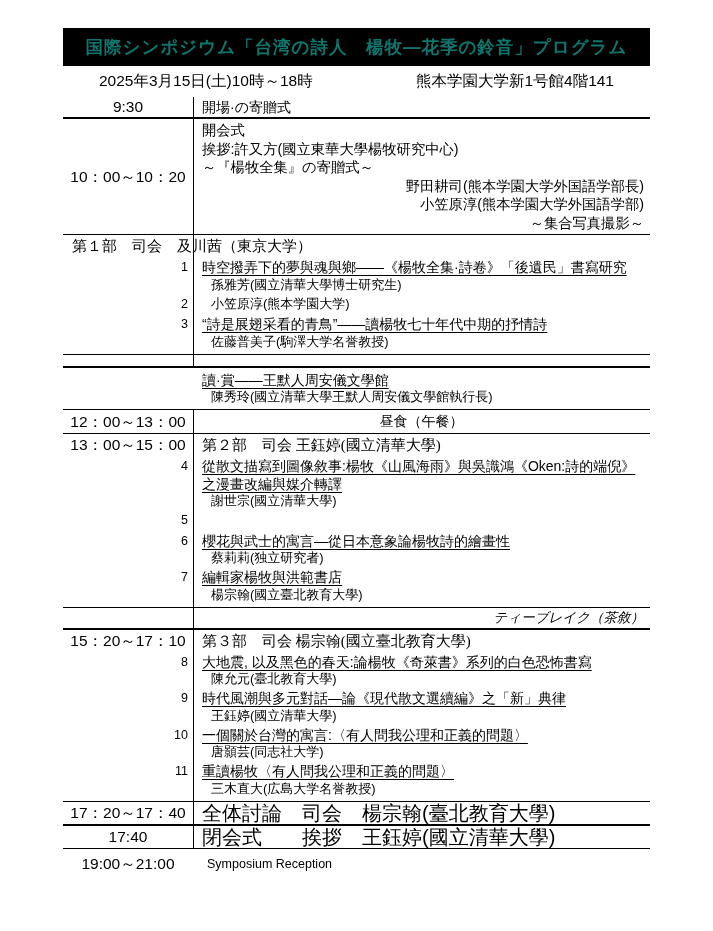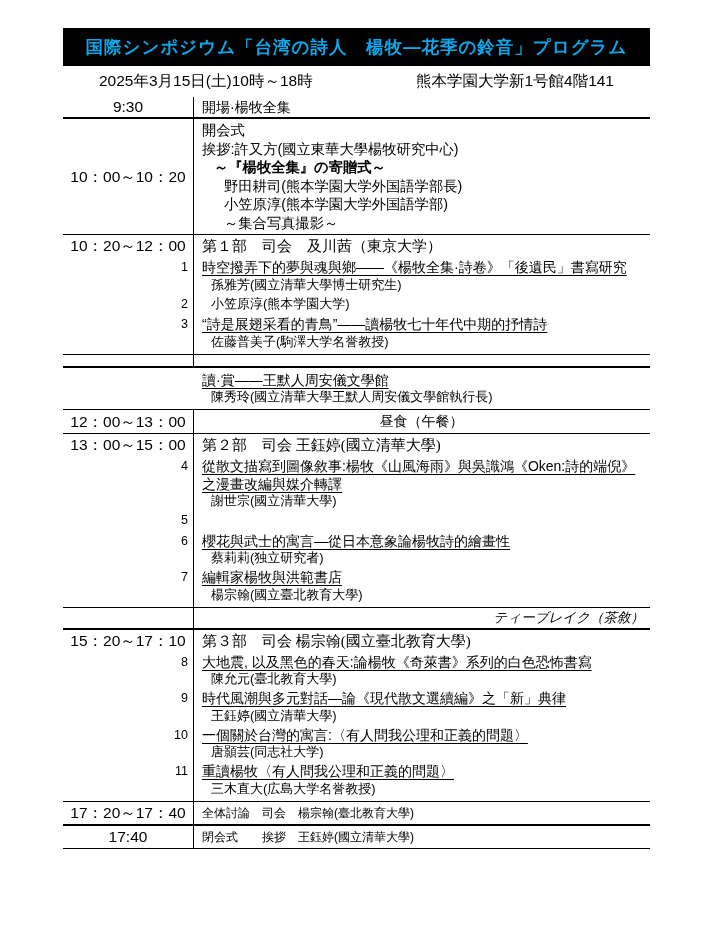--- a/index.html
+++ b/index.html
@@ -1,38 +1,38 @@
 <!DOCTYPE html>
 <html><head>
 <meta charset="utf-8">
 <style>
   html,body{margin:0;padding:0;background:#fff;}
   .page{position:relative;width:713px;height:931px;background:#fff;color:#000;
         font-family:"Liberation Sans","DejaVu Sans",sans-serif;overflow:hidden;}
   .serif{font-family:"Liberation Serif","DejaVu Serif",serif;}
 
-  .titlebar{width:587px;height:38px;margin:28px auto 0;background:#000;color:#0ea5e9;
+  .titlebar{width:587px;height:38px;margin:28px auto 0;background:#000;color:#0f766e;
             display:flex;align-items:center;justify-content:center;
             font-size:17.5px;font-weight:bold;letter-spacing:1px;}
   .daterow{width:587px;margin:0 auto;height:31px;display:flex;align-items:center;font-size:15.5px;}
   .date-left{margin-left:36px;}
   .date-right{margin-left:auto;margin-right:36px;}
 
   .table{width:587px;margin:0 auto;}
   .r{position:relative;border-bottom:1.2px solid #000;}
   .r.thick{border-bottom:2.6px solid #000;}
   .r.divided::before{content:"";position:absolute;left:130px;top:0;bottom:0;width:1.2px;background:#000;}
   .flexr{display:flex;align-items:center;}
   .tcell{flex:0 0 130px;width:130px;text-align:center;font-size:15.5px;line-height:18px;}
   .rbody{flex:1;min-width:0;padding:2px 6px 2px 9px;font-size:14.5px;line-height:18px;}
 
   .row-doors .rbody{font-size:14px;padding-top:1px;padding-bottom:1px;}
   .row-opening .rbody{font-size:14.3px;line-height:18.5px;padding:2px 6px 2px 9px;}
-  .ind1{margin-left:12px;font-weight:bold;}
-  .ind2{margin-left:22px;}
+  .ind1{margin-left:0;}
+  .ind2{margin-left:22px;text-align:right;}
 
   .row-note .rbody{font-size:13.5px;padding:2px 6px 2px 8px;line-height:17px;}
 
   .part{padding-bottom:4px;}
   .hline{display:flex;}
   .hline .tcell{padding-top:2px;}
   .phead{flex:1;min-width:0;font-size:15px;line-height:19px;padding:2px 6px 0 9px;}
 
   .item{display:flex;}
   .item .num{flex:0 0 130px;width:130px;box-sizing:border-box;text-align:right;
@@ -42,21 +42,21 @@
   .iname{font-size:13px;line-height:16px;padding-left:9px;}
   .u{text-decoration:underline;text-underline-offset:2.5px;text-decoration-thickness:1px;}
 
   .strip{height:11px;}
 
   .row-interlude{padding:4px 6px 4px 139px;}
 
   .row-lunch .rbody{text-align:center;font-size:14px;padding:3px 6px;line-height:17px;}
   .row-tea .rbody{text-align:right;font-style:italic;font-size:13.5px;padding:2px 6px;line-height:16px;}
 
-  .row-disc .rbody,.row-close .rbody{font-size:12px;padding:2px 6px 2px 9px;}
+  .row-disc .rbody,.row-close .rbody{font-size:20px;padding:2px 6px 2px 9px;}
 
   .row-reception{display:flex;align-items:center;padding-top:4px;}
   .row-reception .rbody{font-size:12.5px;padding-left:14px;line-height:19px;}
 </style>
 </head>
 <body>
 
 <div class="page">
 
   <div class="titlebar">
@@ -65,39 +65,38 @@
 
   <div class="daterow">
     <span class="date-left">2025年3月15日(土)10時～18時</span>
     <span class="date-right">熊本学園大学新1号館4階141</span>
   </div>
 
   <div class="table">
 
     <div class="r thick divided flexr row-doors">
       <div class="tcell">9:30</div>
-      <div class="rbody">開場·楊牧全集</div>
+      <div class="rbody">開場·の寄贈式</div>
     </div>
 
     <div class="r divided flexr row-opening">
       <div class="tcell">10：00～10：20</div>
       <div class="rbody">
         <div>開会式</div>
         <div>挨拶:許又方(國立東華大學楊牧研究中心)</div>
         <div class="ind1">～『楊牧全集』の寄贈式～</div>
         <div class="ind2">野田耕司(熊本学園大学外国語学部長)</div>
         <div class="ind2">小笠原淳(熊本学園大学外国語学部)</div>
         <div class="ind2">～集合写真撮影～</div>
       </div>
     </div>
 
 
     <div class="r divided part">
       <div class="hline">
-        <div class="tcell">10：20～12：00</div>
         <div class="phead serif">第１部　司会　及川茜（東京大学）</div>
       </div>
       <div class="item">
         <div class="num">1</div>
         <div class="ibody">
           <div class="ititle"><span class="u">時空撥弄下的夢與魂與鄉——《楊牧全集·詩卷》「後遺民」書寫研究</span></div>
           <div class="iname">孫雅芳(國立清華大學博士研究生)</div>
         </div>
       </div>
       <div class="item">
@@ -201,15 +200,19 @@
     <div class="r thick divided flexr row-disc">
       <div class="tcell">17：20～17：40</div>
       <div class="rbody">全体討論　司会　楊宗翰(臺北教育大學)</div>
     </div>
 
     <div class="r divided flexr row-close">
       <div class="tcell">17:40</div>
       <div class="rbody">閉会式　　挨拶　王鈺婷(國立清華大學)</div>
     </div>
 
+    <div class="row-reception">
+      <div class="tcell">19:00～21:00</div>
+      <div class="rbody">Symposium Reception</div>
+    </div>
 
   </div>
 </div>
 
 </body></html>

